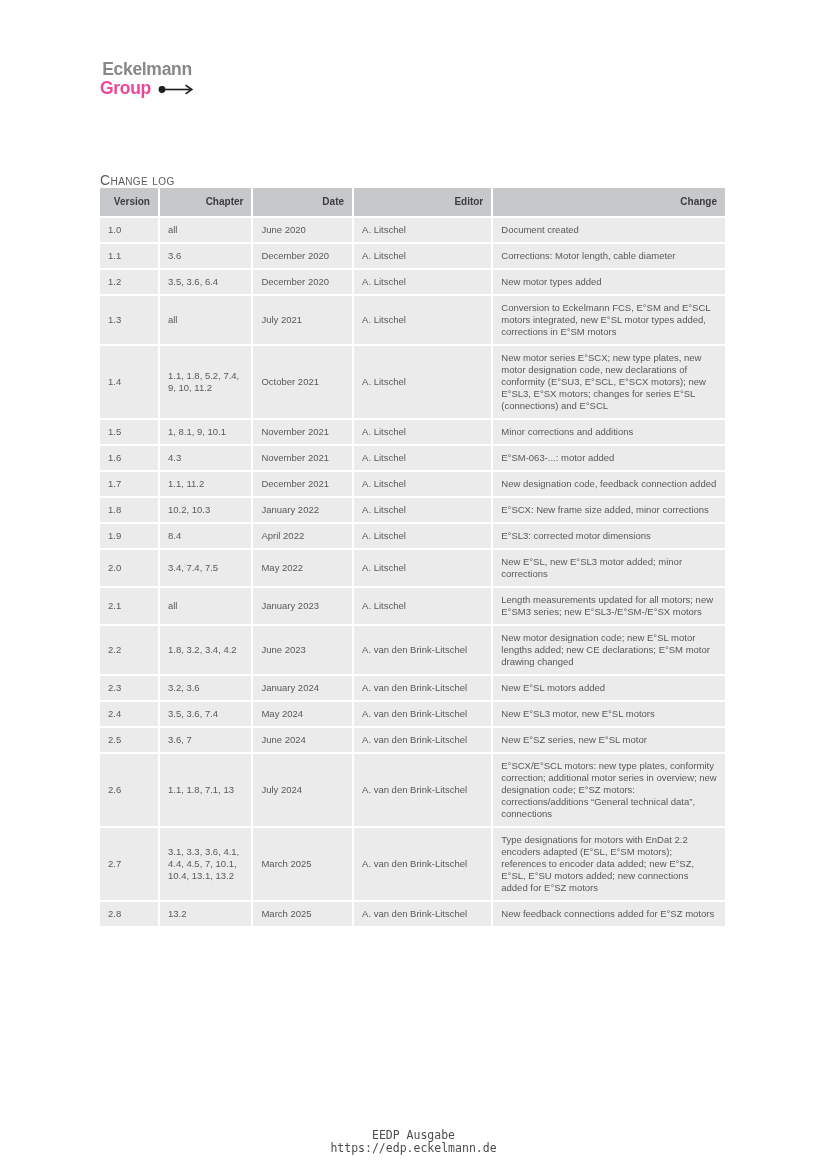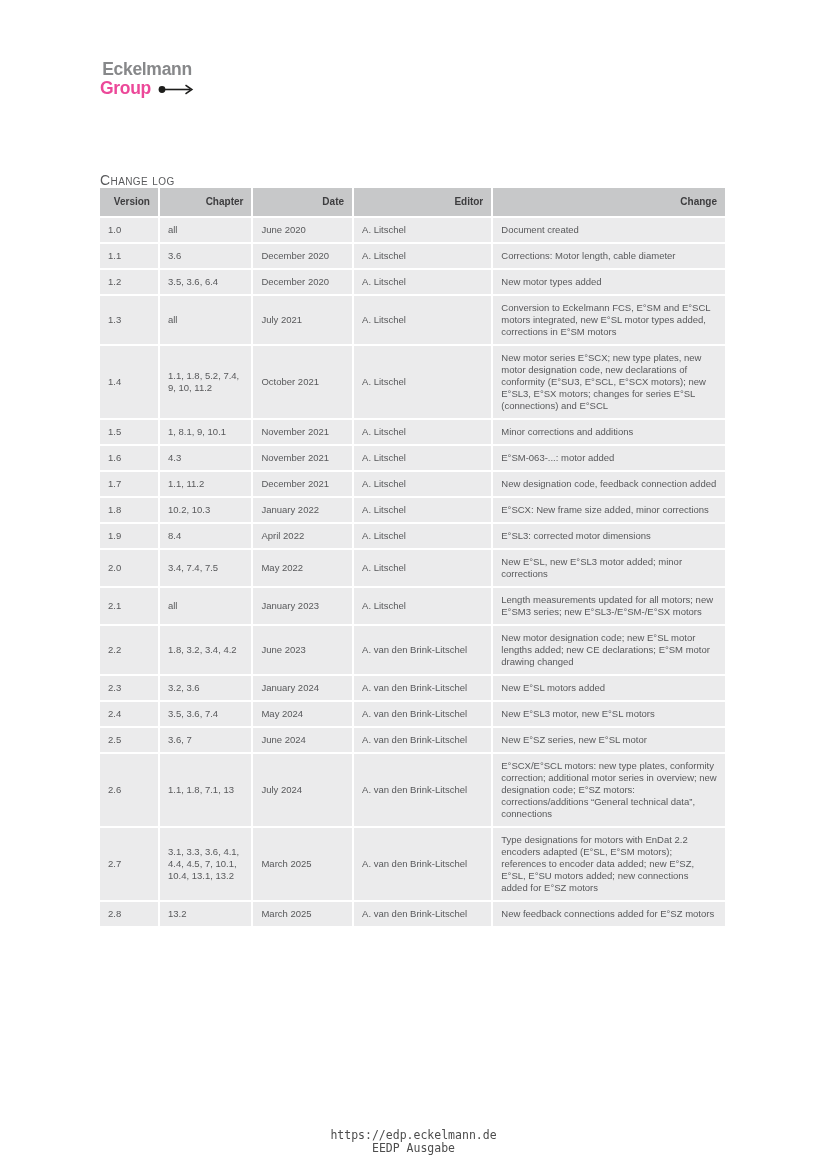--- a/index.html
+++ b/index.html
@@ -241,15 +241,15 @@
         <td>2.8</td>
         <td>13.2</td>
         <td>March 2025</td>
         <td>A. van den Brink-Litschel</td>
         <td>New feedback connections added for E°SZ motors</td>
       </tr>
     </tbody>
 </table>
 
 <div class="footer">
+  <div>EEDP Ausgabe</div>
   <div>https://edp.eckelmann.de</div>
-  <div>EEDP Ausgabe</div>
 </div>
 
 </body></html>

